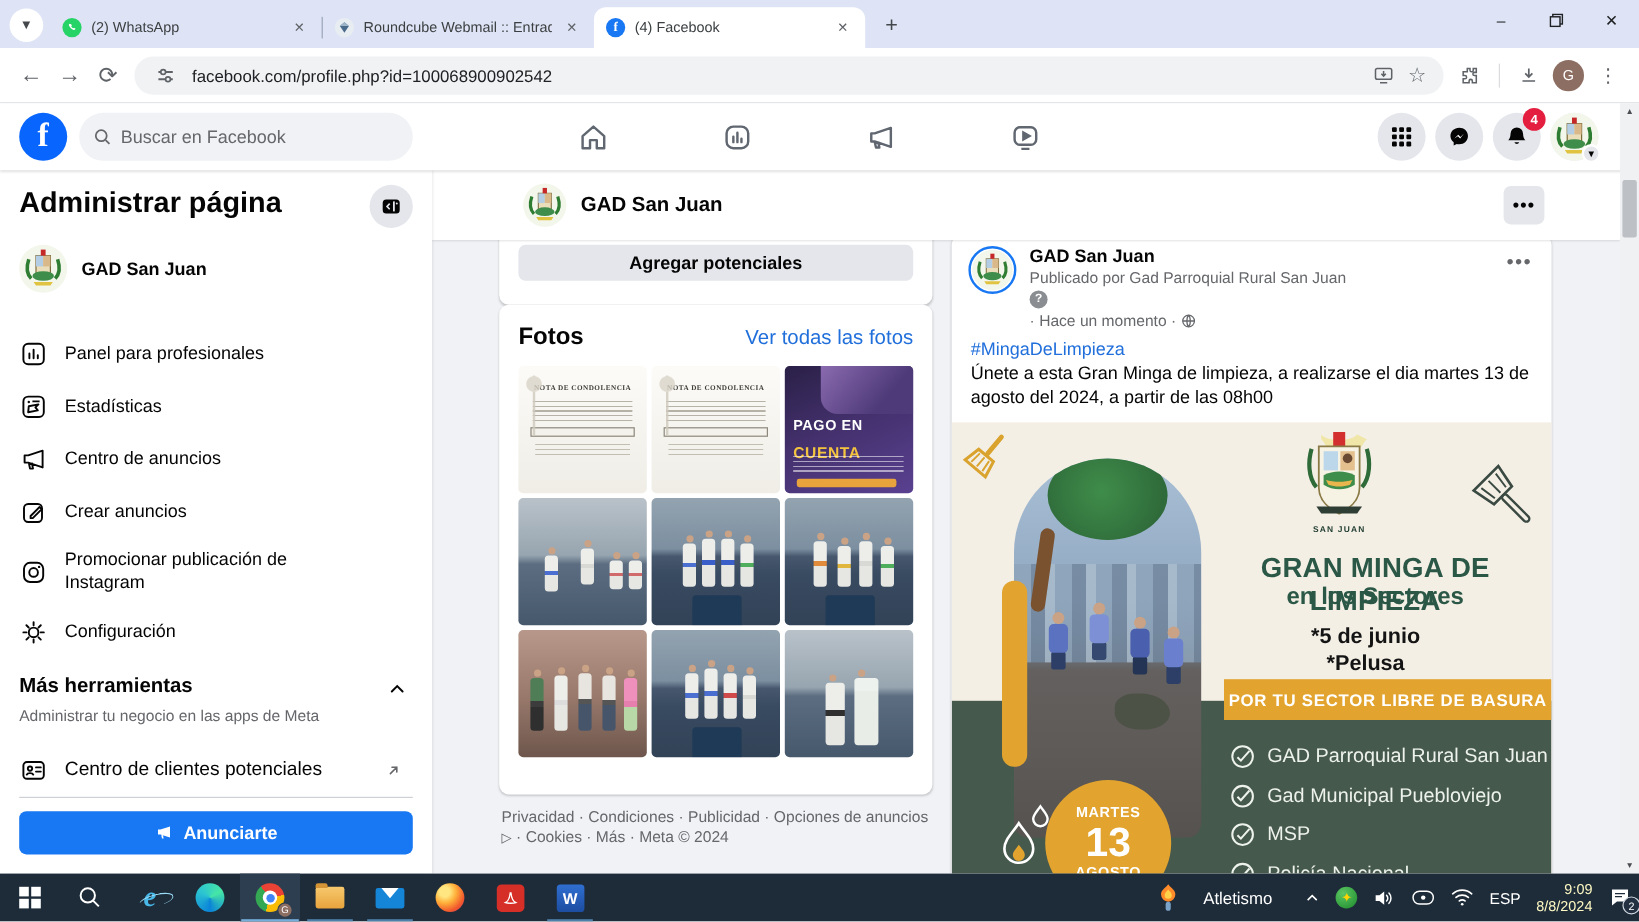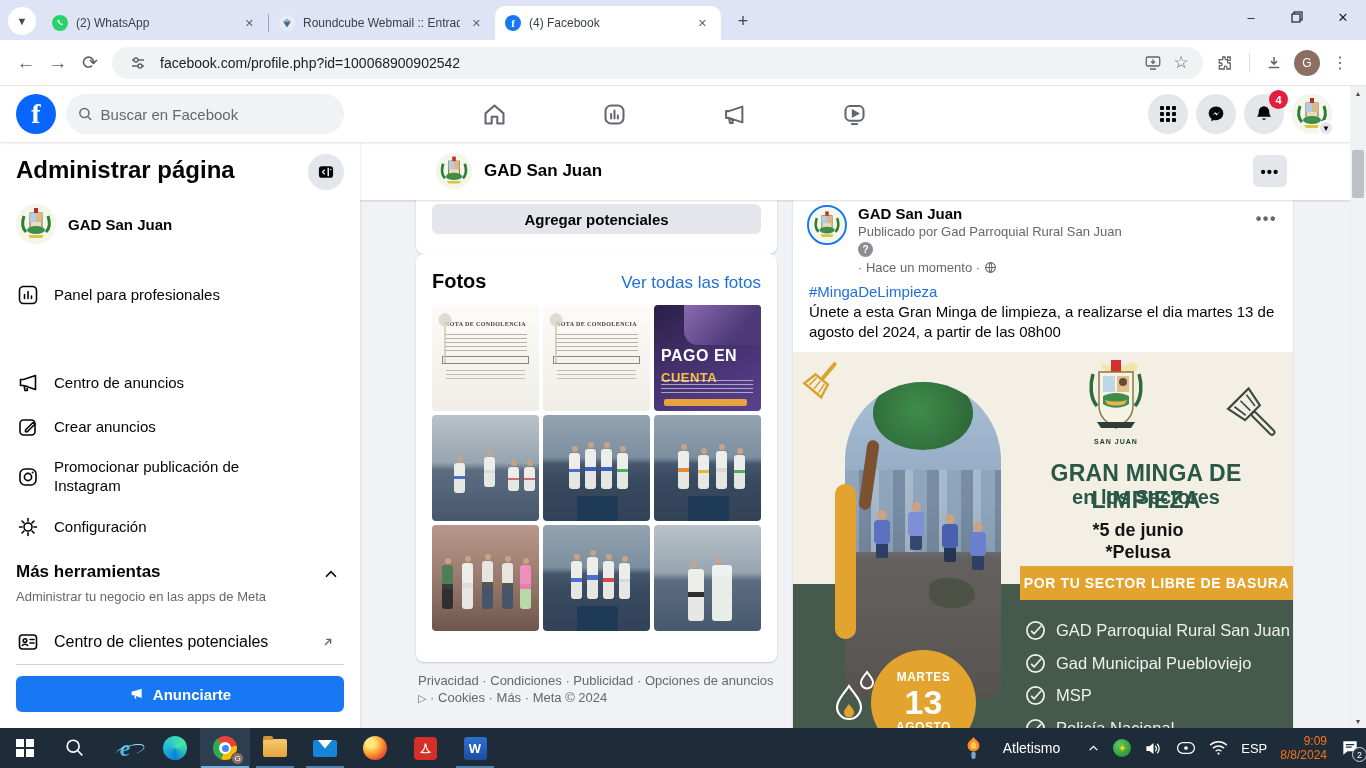--- a/index.html
+++ b/index.html
@@ -73,21 +73,21 @@
 .grid{display:grid;grid-template-columns:repeat(3,1fr);gap:4px;}
 .ph{height:106px;border-radius:4px;overflow:hidden;position:relative;}
 .ph-doc{background:linear-gradient(#fcfbf8,#efede6);}
 .doc-title{font-size:6px;font-weight:bold;color:#43403a;text-align:center;margin-top:16px;letter-spacing:.4px;font-family:"Liberation Serif",serif;}
 .doc-lines{height:22px;margin:4px 12px 0;background:repeating-linear-gradient(rgba(0,0,0,0) 0 3px,#b7b2a7 3px 4px);}
 .doc-box{margin:3px 10px 0;border:1px solid #8d887d;height:8px;background:#f4f2ec;}
 .doc-lines2{height:14px;margin:3px 14px 0;background:repeating-linear-gradient(rgba(0,0,0,0) 0 3px,#c2beb2 3px 4px);}
 .doc-flower{position:absolute;left:4px;top:6px;width:18px;height:60px;background:radial-gradient(circle at 50% 15%,#d9d4c8 0 6px,rgba(0,0,0,0) 7px),linear-gradient(#cfcabd 0 0) 50% 20%/2px 50px no-repeat;opacity:.8;}
 .ph-pago{background:linear-gradient(155deg,#2a2047 0%,#43306c 45%,#5a4191 100%);}
 .pago-photo{position:absolute;top:0;right:0;width:72%;height:38%;background:linear-gradient(130deg,#8a6ab0 0%,#4e3a78 70%);border-bottom-left-radius:14px;}
-.pago-t1{position:absolute;left:7px;top:42px;font-size:16px;font-weight:bold;color:#fff;letter-spacing:.5px;}
+.pago-t1{position:absolute;left:7px;top:42px;font-size:12px;font-weight:bold;color:#fff;letter-spacing:.5px;}
 .pago-t2{position:absolute;left:7px;top:65px;font-size:13px;font-weight:bold;color:#f4c33e;letter-spacing:.5px;}
 .pago-lines{position:absolute;left:7px;right:8px;top:72px;height:18px;background:repeating-linear-gradient(rgba(0,0,0,0) 0 3px,rgba(255,255,255,.55) 3px 4px);}
 .pago-btn{position:absolute;left:10px;right:14px;top:94px;height:7px;background:#e8a33d;border-radius:2px;}
 .ph-stad{background:linear-gradient(#93a3b0 0%,#7c8fa0 40%,#47586e 46%,#394b61 60%,#324257 100%);}
 .ph-stad.lighter{background:linear-gradient(#b9c2c9 0%,#97a5b0 45%,#5c6d81 52%,#46586c 100%);}
 .podium{position:absolute;bottom:0;left:32%;width:38%;height:24%;background:#1f3a57;border-radius:3px 3px 0 0;}
 .fig{position:absolute;width:11px;height:30px;border-radius:3px;background:linear-gradient(#ededea 0 44%,var(--belt,#ccc) 44% 54%,#e6e6e2 54%);}
 .fig::before{content:"";position:absolute;top:-7px;left:2.5px;width:6px;height:6px;border-radius:50%;background:#caa286;}
 .ph-group{background:linear-gradient(#b7988a 0%,#96776a 55%,#6e564c 100%);}
 
@@ -156,21 +156,21 @@
 .chromeic::after{content:"";position:absolute;inset:8.5px;border-radius:50%;background:#4285f4;}
 .chbadge{position:absolute;right:6px;bottom:3px;width:13px;height:13px;border-radius:50%;background:#8d6e63;color:#fff;font-size:8px;display:flex;align-items:center;justify-content:center;border:1px solid #2c3e50;z-index:2;}
 .edgeic{width:24px;height:24px;border-radius:50%;background:conic-gradient(from 180deg,#0a84d8,#2bc3d2,#46e6a6,#0a84d8);}
 .ffic{width:24px;height:24px;border-radius:50%;background:radial-gradient(circle at 32% 30%,#ffe680 0 18%,#ffb03a 40%,#f1572c 70%,#c23a7a 100%);}
 .acroic{width:23px;height:23px;border-radius:4px;background:#d62f27;display:flex;align-items:center;justify-content:center;}
 .wordic{width:23px;height:23px;border-radius:3px;background:linear-gradient(#2f6fd1,#1c4da1);color:#fff;font-weight:bold;font-size:13px;display:flex;align-items:center;justify-content:center;}
 .ieic{position:relative;color:#48b8e8;font-size:24px;font-weight:bold;font-style:italic;font-family:"Liberation Serif",serif;line-height:1;}
 .ieic::after{content:"";position:absolute;left:-4px;top:9px;width:28px;height:9px;border:1.5px solid #9adcf7;border-left:0;border-bottom:0;border-radius:50%;transform:rotate(-14deg);}
 .tray{position:absolute;right:6px;top:0;height:40px;display:flex;align-items:center;gap:13px;color:#fff;}
 .tray .lbl{font-size:14px;color:#fff;}
-.timebox{text-align:right;font-size:12px;line-height:1.2;color:#f97316;}
+.timebox{text-align:right;font-size:12px;line-height:1.2;color:#fef9c3;}
 .greenic{width:18px;height:18px;border-radius:50%;background:radial-gradient(circle at 35% 30%,#5cc764,#1d8a2a);display:flex;align-items:center;justify-content:center;color:#ffd400;font-size:11px;}
 .notif{position:relative;}
 .nbadge{position:absolute;right:-7px;bottom:-4px;width:15px;height:15px;border-radius:50%;background:#223042;border:1px solid #cfd6dd;color:#fff;font-size:9px;display:flex;align-items:center;justify-content:center;}
 </style>
 </head>
 <body>
 
 <div class="screen">
 
   <div class="tabstrip">
@@ -354,20 +354,28 @@
           </svg>
         <span class="sb-pagename">GAD San Juan</span>
       </div>
 
       <div class="sb-item" style="top:131px;">
         <svg width="24" height="24" viewBox="0 0 24 24" fill="none" stroke="#050505" stroke-width="1.6" stroke-linecap="round">
             <rect x="3.5" y="3.5" width="17" height="17" rx="4"></rect>
             <path d="M8.5 15.5v-4M12 15.5v-7M15.5 15.5v-2.5"></path>
           </svg>
         <span class="lbl">Panel para profesionales</span>
+      </div>
+      <div class="sb-item" style="top:175px;">
+        <svg width="24" height="24" viewBox="0 0 24 24" fill="none" stroke="#050505" stroke-width="1.6" stroke-linejoin="round">
+            <rect x="3.5" y="3.5" width="17" height="17" rx="4"></rect>
+            <circle cx="8" cy="8" r="1" fill="#050505" stroke="none"></circle>
+            <path d="M11 7.5h6M8 11.5l8-1.5-2.5 2.5 2 2.5-8 1.5z"></path>
+          </svg>
+        <span class="lbl">Estadísticas</span>
       </div>
       <div class="sb-item" style="top:219px;">
         <svg width="24" height="24" viewBox="0 0 24 24" fill="none" stroke="#050505" stroke-width="1.6" stroke-linejoin="round">
             <path d="M19.5 4.5L7.5 8.5H4.5v6h3l12 4zM8 14.5l1 5h2.5l-1-5"></path>
           </svg>
         <span class="lbl">Centro de anuncios</span>
       </div>
       <div class="sb-item" style="top:263px;">
         <svg width="24" height="24" viewBox="0 0 24 24" fill="none" stroke="#050505" stroke-width="1.6" stroke-linejoin="round">
             <rect x="4" y="5" width="15" height="15" rx="3.5"></rect>

